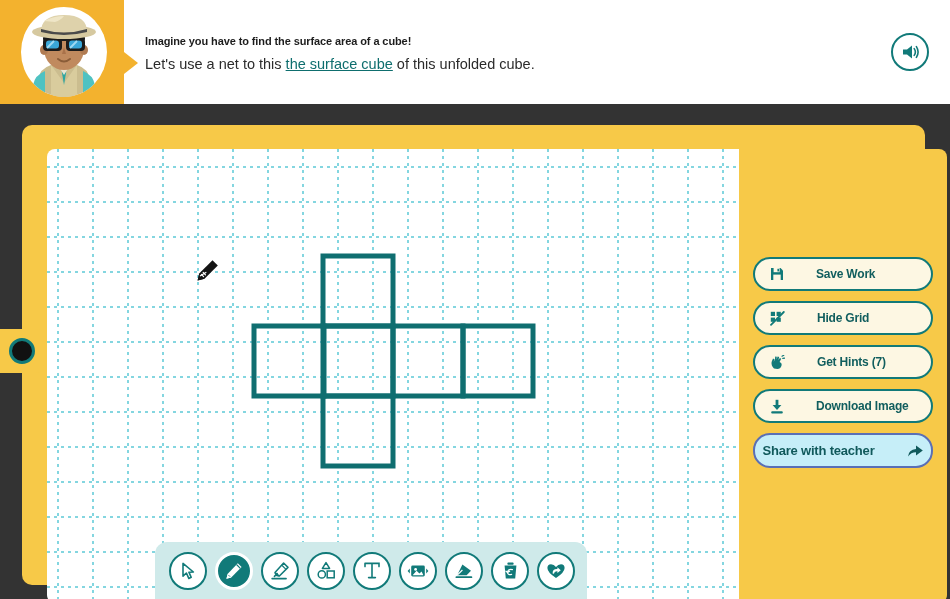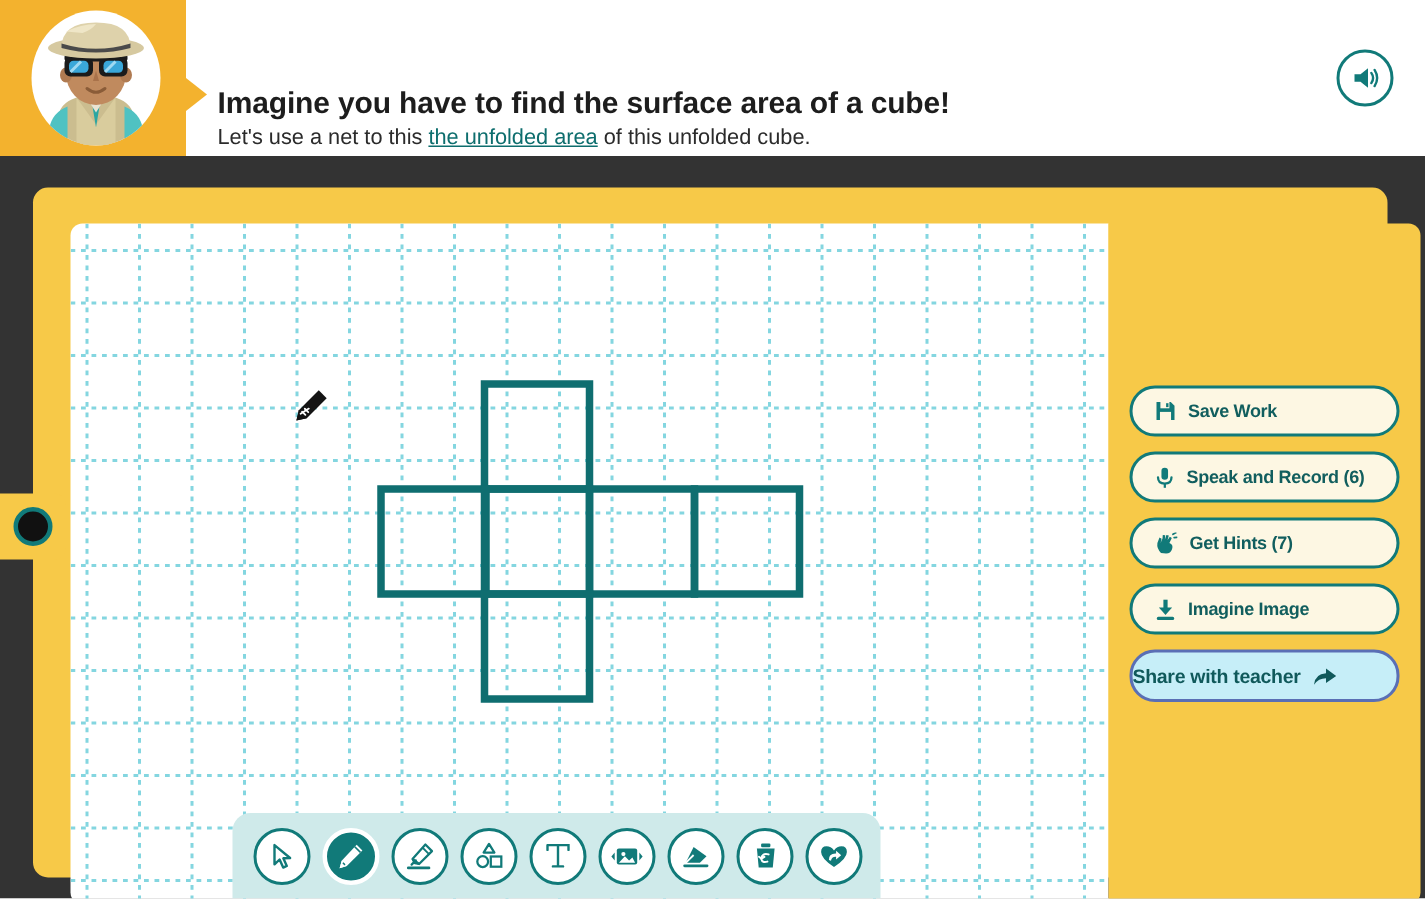--- a/index.html
+++ b/index.html
@@ -50,26 +50,25 @@
   }
   .avatar-svg { display:block; }
 
   .header-text {
     position: absolute;
     left: 145px;
     top: 30px;
     width: 700px;
   }
   .head-line1 {
-    font-size: 20px;
+    font-size: 11px;
     font-weight: bold;
     color: #1d1d1d;
     line-height: 22px;
     letter-spacing: -0.1px;
-    margin-top: 28px;
   }
   .head-line2 {
     font-size: 14.5px;
     color: #2b2b2b;
     line-height: 22px;
     margin-top: 1px;
   }
   .head-link {
     color: #0e6e6e;
     text-decoration: underline;
@@ -180,31 +179,33 @@
     height: 34px;
     margin: 0 auto 10px auto;
     background: #fdf7e3;
     border: 2px solid #117a79;
     border-radius: 17px;
     box-sizing: border-box;
     display: flex;
     align-items: center;
     padding-left: 15px;
     cursor: pointer;
+    gap: 24px;
   }
   .side-btn .lbl {
     font-size: 12px;
     font-weight: bold;
     color: #115e5e;
     margin-left: 8px;
     letter-spacing: -0.2px;
   }
   .side-btn.share {
     background: #c6eef8;
     border: 2px solid #5a6fb5;
+    justify-content: center;
     padding-left: 0;
     margin-top: 9px;
     height: 35px;
   }
   .side-btn.share .lbl {
     font-size: 13px;
     margin-left: 0;
     color: #10595b;
   }
   .side-btn.share .arrow { margin-left: 8px; display:flex; align-items:center; }
@@ -282,21 +283,21 @@
         <path d="M20 25 Q20 8 43 8 Q66 8 66 25 Z" fill="#ded2ab"></path>
         <path d="M20 22 Q43 29 66 22 L66 25 Q43 31 20 25 Z" fill="#4a4a4a"></path>
         <path d="M23 14 Q33 9 43 9 Q40 13 34 15 Z" fill="#efe6c7"></path>
       </svg>
     </div>
     <div class="avatar-tail"></div>
   </div>
 
   <div class="header-text">
     <div class="head-line1">Imagine you have to find the surface area of a cube!</div>
-    <div class="head-line2"><span>Let's use a net to this </span><a href="#" class="head-link">the unfolded area</a><span> of this unfolded cube.</span></div>
+    <div class="head-line2"><span>Let's use a net to this </span><a href="#" class="head-link">the surface cube</a><span> of this unfolded cube.</span></div>
   </div>
 
   <div class="audio-btn">
     <span>
       <svg width="20" height="18" viewBox="0 0 20 18">
         <path d="M3 6.5 L7 6.5 L12 2.5 L12 15.5 L7 11.5 L3 11.5 Z" fill="#117a79"></path>
         <path d="M14.2 5.6 Q16.6 9 14.2 12.4" stroke="#117a79" stroke-width="1.6" fill="none" stroke-linecap="round"></path>
         <path d="M16.4 3.6 Q19.8 9 16.4 14.4" stroke="#117a79" stroke-width="1.6" fill="none" stroke-linecap="round"></path>
       </svg>
     </span>
@@ -370,51 +371,53 @@
           <svg width="14" height="14" viewBox="0 0 14 14">
             <path d="M1 1 L10.5 1 L13 3.5 L13 13 L1 13 Z" fill="#117a79"></path>
             <rect x="3.6" y="1" width="6" height="4.2" fill="#fdf7e3"></rect>
             <rect x="7.4" y="1.8" width="1.6" height="2.6" fill="#117a79"></rect>
             <rect x="3.3" y="7.6" width="7.4" height="5.4" fill="#fdf7e3"></rect>
           </svg>
         </span>
         <span class="lbl">Save Work</span>
       </div>
 
-
       <div class="side-btn">
         <span>
-          <svg width="13" height="15" viewBox="0 0 13 15">
-            <rect x="4.3" y="0.8" width="4.4" height="8" rx="2.2" fill="#117a79"></rect>
-            <path d="M2 7.2 Q2 11.4 6.5 11.4 Q11 11.4 11 7.2" stroke="#117a79" stroke-width="1.5" fill="none" stroke-linecap="round"></path>
-            <rect x="5.8" y="11.2" width="1.5" height="3" fill="#117a79"></rect>
+          <svg width="15" height="15" viewBox="0 0 15 15">
+            <rect x="0.8" y="0.8" width="4.2" height="4.2" fill="#117a79"></rect>
+            <rect x="6.6" y="0.8" width="4.2" height="4.2" fill="#117a79"></rect>
+            <rect x="0.8" y="6.6" width="4.2" height="4.2" fill="#117a79"></rect>
+            <rect x="6.6" y="6.6" width="4.2" height="4.2" fill="#117a79"></rect>
+            <path d="M1 13.8 L13.8 1" stroke="#117a79" stroke-width="1.8" stroke-linecap="round"></path>
           </svg>
         </span>
-        <span class="lbl">Speak and Record (6)</span>
+        <span class="lbl">Hide Grid</span>
       </div>
+
 
       <div class="side-btn">
         <span>
           <svg width="15" height="15" viewBox="0 0 15 15">
             <path d="M4 13.6 Q1 10.6 1.6 7 L3 3.4 L4.4 4.2 L3.7 7 L5 4 L5.2 1.6 L6.8 1.8 L6.6 4.6 L7.6 1.6 L9.2 2 L8.4 5 L9.9 2.9 L11.2 3.7 L9.6 7 Q12.4 8 11.4 11 Q10.4 14 7.4 14 Z" fill="#117a79"></path>
             <path d="M12 1.2 L13.8 0.2 M12.8 3.4 L14.6 3.2" stroke="#117a79" stroke-width="1.2" stroke-linecap="round"></path>
           </svg>
         </span>
         <span class="lbl">Get Hints (7)</span>
       </div>
 
       <div class="side-btn">
         <span>
           <svg width="14" height="15" viewBox="0 0 14 15">
             <rect x="5.6" y="0.8" width="2.8" height="6.2" fill="#117a79"></rect>
             <path d="M2.6 6 L7 11 L11.4 6 Z" fill="#117a79"></path>
             <rect x="1.2" y="12.2" width="11.6" height="2.2" rx="1" fill="#117a79"></rect>
           </svg>
         </span>
-        <span class="lbl">Imagine Image</span>
+        <span class="lbl">Download Image</span>
       </div>
 
       <div class="side-btn share">
         <span class="lbl">Share with teacher</span>
         <span class="arrow">
           <svg width="17" height="14" viewBox="0 0 17 14">
             <path d="M1 12.5 Q1.6 5.4 9 4.9 L9 1.6 L15.8 6.6 L9 11.4 L9 8.2 Q4 8.2 1 12.5 Z" fill="#10595b"></path>
           </svg>
         </span>
       </div>

